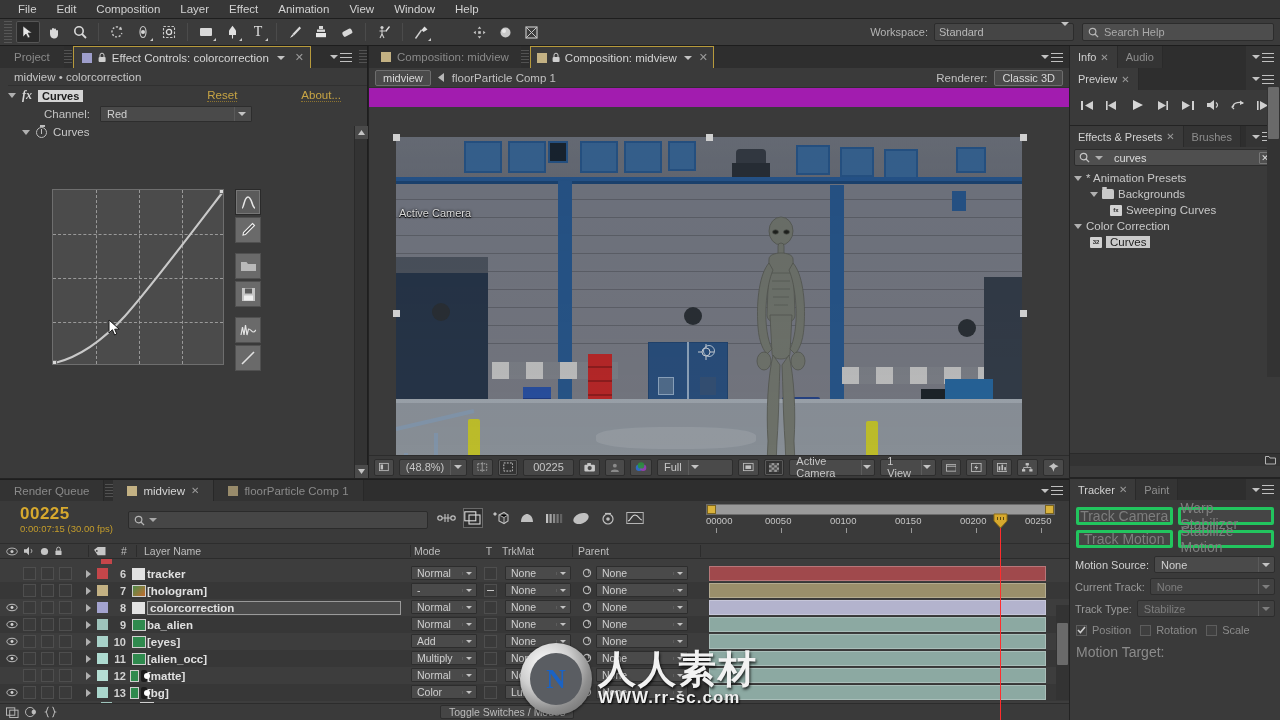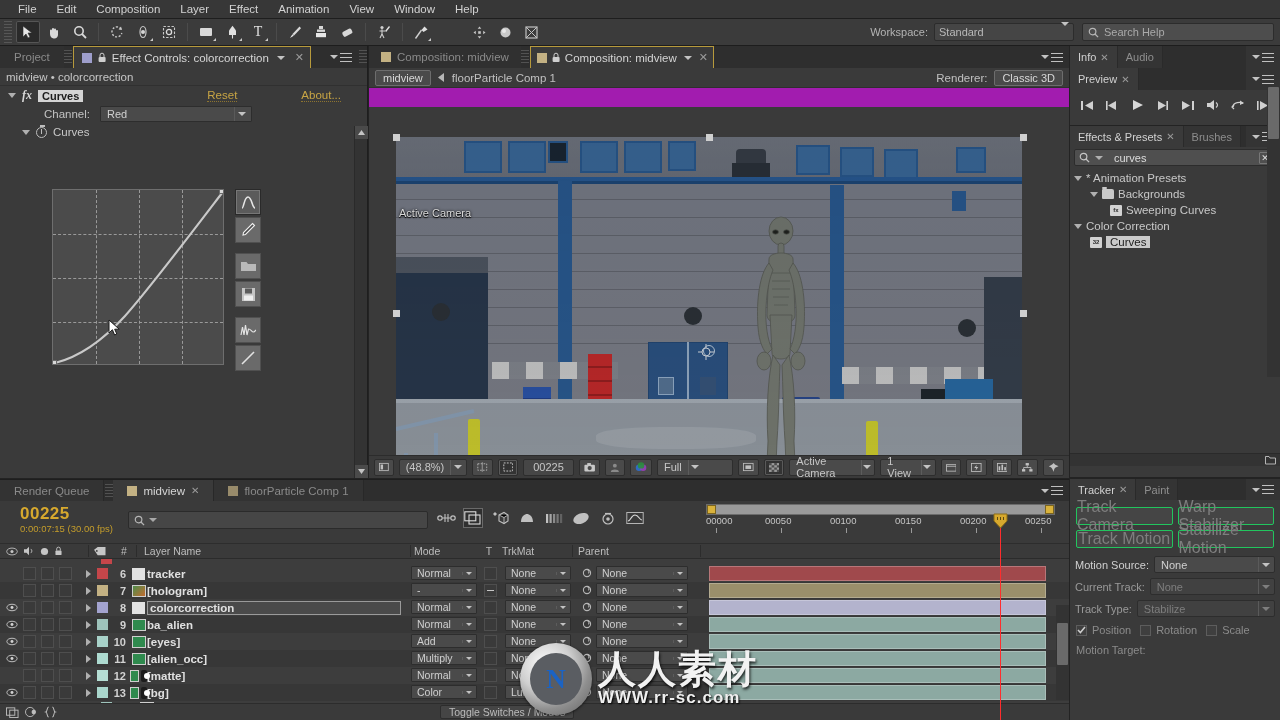--- a/index.html
+++ b/index.html
@@ -43,21 +43,21 @@
 
   
   #effectctl { left:0; top:46px; width:368px; height:432px; background:#3a3a3a; border-right:1px solid #1e1e1e; }
   .ec-tabsrow { height:22px; background:#2e2e2e; display:flex; align-items:stretch; }
   .tab-project { display:flex; align-items:center; padding:0 14px; color:#8a8a8a; font-size:11.5px; background:#303030; }
   .tab-ec { display:flex; align-items:center; gap:5px; padding:0 6px 0 8px; background:#3a3a3a;
      border:1px solid #b79a3c; border-bottom:none; color:#d6d6d6; font-size:11.5px; }
   .tab-ec .colchip { width:10px;height:10px;background:#9e9ecb; }
   .tab-ec .x { color:#9b9b9b; font-size:11px; margin-left:2px; }
   .ec-breadcrumb { height:18px; background:#3a3a3a; display:flex; align-items:center; padding-left:6px;
-     color:#c6c6c6; font-size:11.5px; border-bottom:1px solid #303030; }
+     color:#c6c6c6; font-size:11.5px; border-bottom:1px solid #303030;margin-left:8px; }
   .ec-fxrow { height:19px; display:flex; align-items:center; padding-left:8px; gap:6px; font-size:11.5px; }
   .tri { width:0;height:0;border-left:5px solid #b0b0b0;border-top:4px solid transparent;border-bottom:4px solid transparent; }
   .tri.down { border:none; border-top:5px solid #b0b0b0;border-left:4px solid transparent;border-right:4px solid transparent; }
   .fx-badge { font-style:italic; font-weight:bold; font-family:"Liberation Serif",serif; color:#d8d8d8; font-size:12px; }
   .fxname { background:#d4d4d4; color:#1c1c1c; padding:0 4px; font-weight:bold; font-size:11px; }
   .ec-link { color:#c8a544; font-size:11.5px; text-decoration:none; border-bottom:1px dotted #8d7430; }
   .ec-channelrow { height:18px; display:flex; align-items:center; font-size:11.5px; }
   .ec-channelrow .lbl { width:100px; text-align:right; padding-right:10px; color:#c2c2c2; }
   .dropdown { height:16px; background:#4a4a4a; border:1px solid #2d2d2d; border-radius:1px;
     display:flex; align-items:center; padding:0 3px 0 6px; font-size:11px; color:#d0d0d0; }
@@ -189,22 +189,22 @@
   .mini-dd .arrbx { margin-left:auto; width:12px; display:flex; justify-content:center; border-left:1px solid #5c5c5c; }
   .tbar { position:absolute; height:15px; border:1px solid rgba(255,255,255,.25); }
   .playhead { position:absolute; top:0; bottom:0; width:1px; background:#ff2d2d; z-index:20; }
   .tl-footer { position:absolute; left:0; bottom:0; width:1069px; height:17px; background:#3a3a3a;
      border-top:1px solid #2c2c2c; display:flex; align-items:center; gap:6px; padding:0 6px; }
   .toggleswitch { position:absolute; left:440px; height:14px; background:#454545; border:1px solid #2d2d2d;
      border-radius:2px; padding:0 8px; font-size:10.5px; color:#bbb; display:flex; align-items:center; }
 
   
   #tracker { left:1070px; top:479px; width:210px; height:241px; background:#3a3a3a; }
-  .tkbtn { height:18px; background:#454545; border:1px solid #22c55e; border-radius:2px; color:#7e7e7e;
-     font-size:16px; display:flex; align-items:center; justify-content:center; }
+  .tkbtn { height:18px; background:#454545; border:3px solid #22c55e; border-radius:2px; color:#7e7e7e;
+     font-size:14px; display:flex; align-items:center; justify-content:center; }
   .tkrow { display:flex; align-items:center; gap:5px; padding:0 5px; margin-top:5px; font-size:11px; }
   .tklabel { color:#9a9a9a; font-size:11px; }
   .tkdd { height:17px; background:#4a4a4a; border:1px solid #2d2d2d; border-radius:2px; display:flex;
      align-items:center; padding:0 2px 0 6px; color:#d0d0d0; font-size:11px; }
   .tkdd.dim { color:#7e7e7e; background:#414141; }
   .tkdd .arrbx { margin-left:auto; width:14px; height:15px; display:flex; align-items:center; justify-content:center; border-left:1px solid #5a5a5a; }
   .cbx { width:11px; height:11px; border:1px solid #5d5d5d; background:#3f3f3f; display:flex;align-items:center;justify-content:center; }
 
   
   .wm { position:absolute; left:520px; top:640px; width:250px; height:78px; z-index:60; pointer-events:none;
@@ -1525,21 +1525,21 @@
             <path d="M1 4 L3.4 6.6 L8 1" fill="none" stroke="#cfcfcf" stroke-width="1.5"></path>
           </svg>
         </span>
       <span>Position</span>
       <span class="cbx" style="margin-left:4px"></span>
       <span>Rotation</span>
       <span class="cbx" style="margin-left:4px"></span>
       <span>Scale</span>
     </div>
 
-    <div style="padding:8px 6px 0 6px;font-size:11px;color:#8b8b8b">Motion Target:</div>
+    <div style="padding:8px 6px 0 6px;font-size:14px;color:#8b8b8b">Motion Target:</div>
 
 
   </div>
 
   <div class="wm">
     <div class="logo">
       <div class="inner">
           <span>N</span>
         </div>
     </div>

